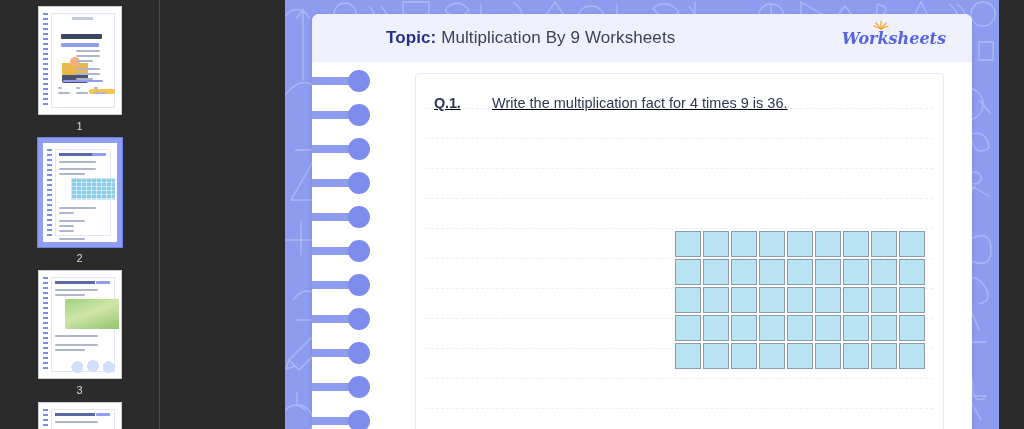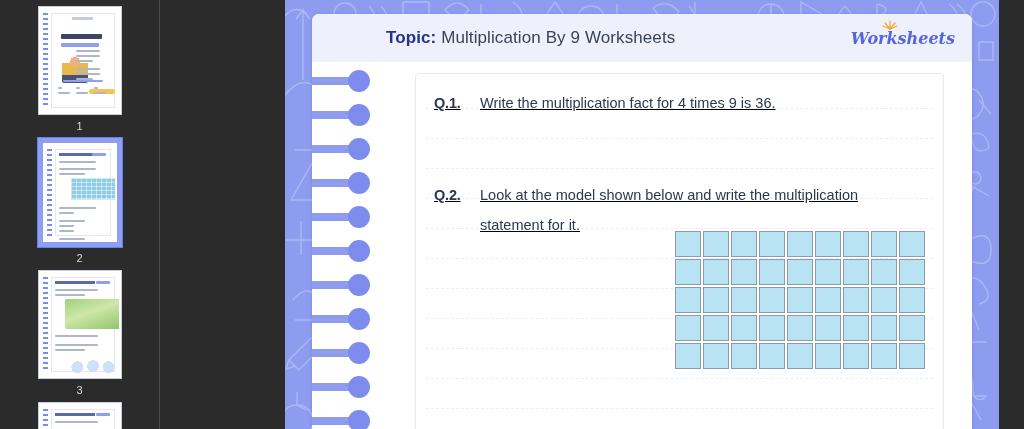--- a/index.html
+++ b/index.html
@@ -128,21 +128,21 @@
     width: 660px; height: 470px;
     background: #ffffff;
     border-radius: 7px;
     overflow: hidden;
     box-shadow: 0 1px 4px rgba(40,50,120,.18);
   }
   #page-header {
     height: 48px;
     background: #eef1fc;
     display: flex; align-items: center;
-    padding: 0 17px 0 74px;
+    padding: 0 26px 0 74px;
     justify-content: space-between;
   }
   #topic-line {
     font-size: 17px;
     color: #3a4358;
     letter-spacing: .1px;
     white-space: nowrap;
   }
   #topic-label { font-weight: bold; color: #26308f; }
   #brand {
@@ -187,21 +187,21 @@
     overflow: hidden;
   }
   #rules { position: absolute; inset: 0; pointer-events:none; }
   .rule {
     position: absolute; left: 10px; right: 10px; height: 0;
     border-top: 1px dashed #e9eefb;
   }
   .qcontent { position: relative; padding: 14px 18px 0 18px; text-decoration: underline; }
   .qrow { display: flex; font-size: 14.5px; color: #2c3750; line-height: 30px; }
   .qlabel { width: 46px; flex: none; font-weight: bold; letter-spacing:-.2px; }
-  .qtext { flex: 1; max-width: 470px; }
+  .qtext { flex: 1; max-width: 470px; margin-left: 12px; }
   .qrow.q2 { margin-top: 62px; }
 
   
   #model-grid {
     position: absolute;
     left: 259px; top: 157px;
     display: grid;
     grid-template-columns: repeat(9, 26px);
     grid-template-rows: repeat(5, 26px);
     gap: 2px;
@@ -452,24 +452,20 @@
               <div class="rule" style="top: 274px;"></div>
               <div class="rule" style="top: 304px;"></div>
               <div class="rule" style="top: 334px;"></div>
             </div>
 
           <div class="qcontent">
             <div class="qrow q1">
               <div class="qlabel">Q.1.</div>
               <div class="qtext">Write the multiplication fact for 4 times 9 is 36.</div>
             </div>
-            <div class="qrow q2">
-              <div class="qlabel">Q.2.</div>
-              <div class="qtext">Look at the model shown below and write the multiplication statement for it.</div>
-            </div>
           </div>
 
           <div id="model-grid" style="grid-template-columns: repeat(9, 26px); grid-template-rows: repeat(5, 26px);">
               <div class="cell" style="background: rgb(185, 226, 242); border-color: rgb(139, 155, 171);"></div>
               <div class="cell" style="background: rgb(185, 226, 242); border-color: rgb(139, 155, 171);"></div>
               <div class="cell" style="background: rgb(185, 226, 242); border-color: rgb(139, 155, 171);"></div>
               <div class="cell" style="background: rgb(185, 226, 242); border-color: rgb(139, 155, 171);"></div>
               <div class="cell" style="background: rgb(185, 226, 242); border-color: rgb(139, 155, 171);"></div>
               <div class="cell" style="background: rgb(185, 226, 242); border-color: rgb(139, 155, 171);"></div>
               <div class="cell" style="background: rgb(185, 226, 242); border-color: rgb(139, 155, 171);"></div>

